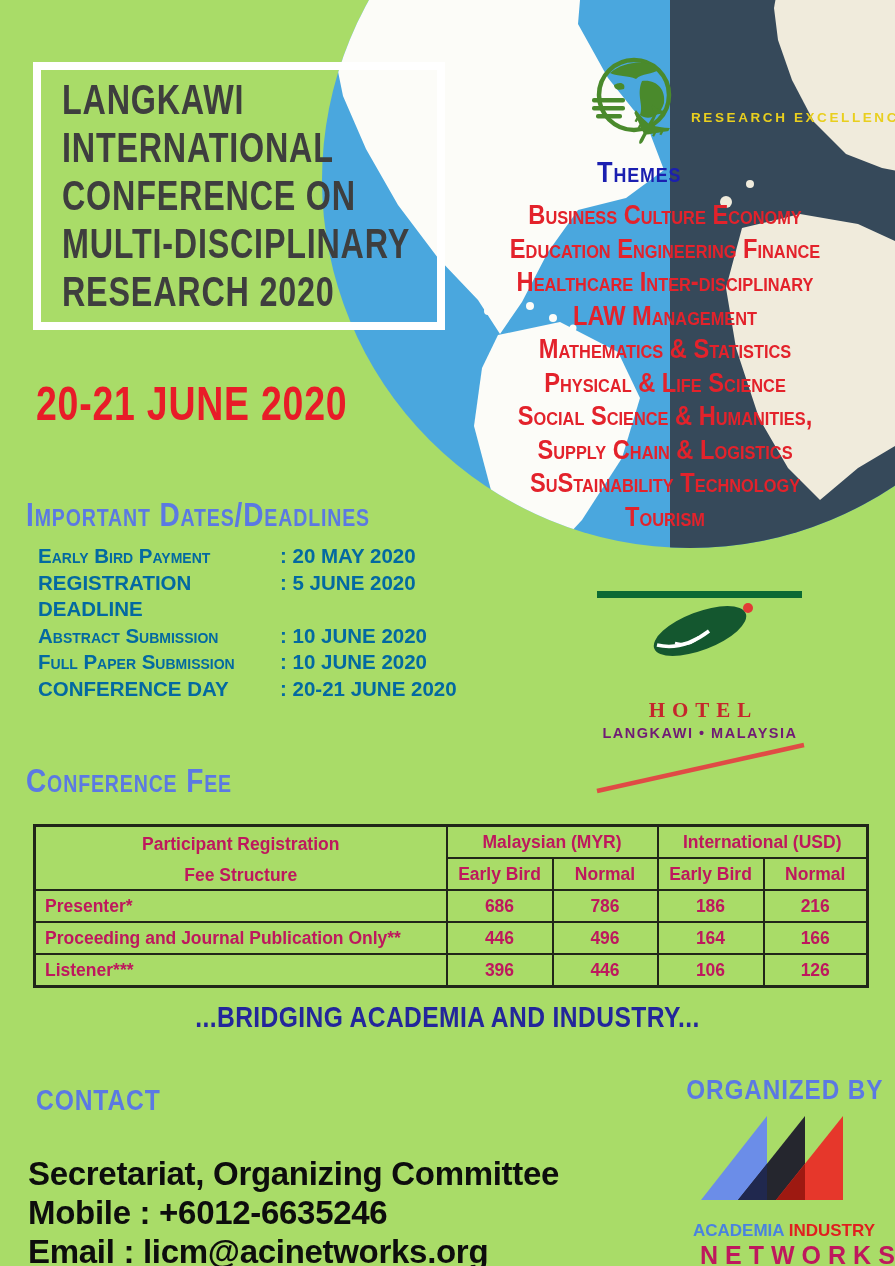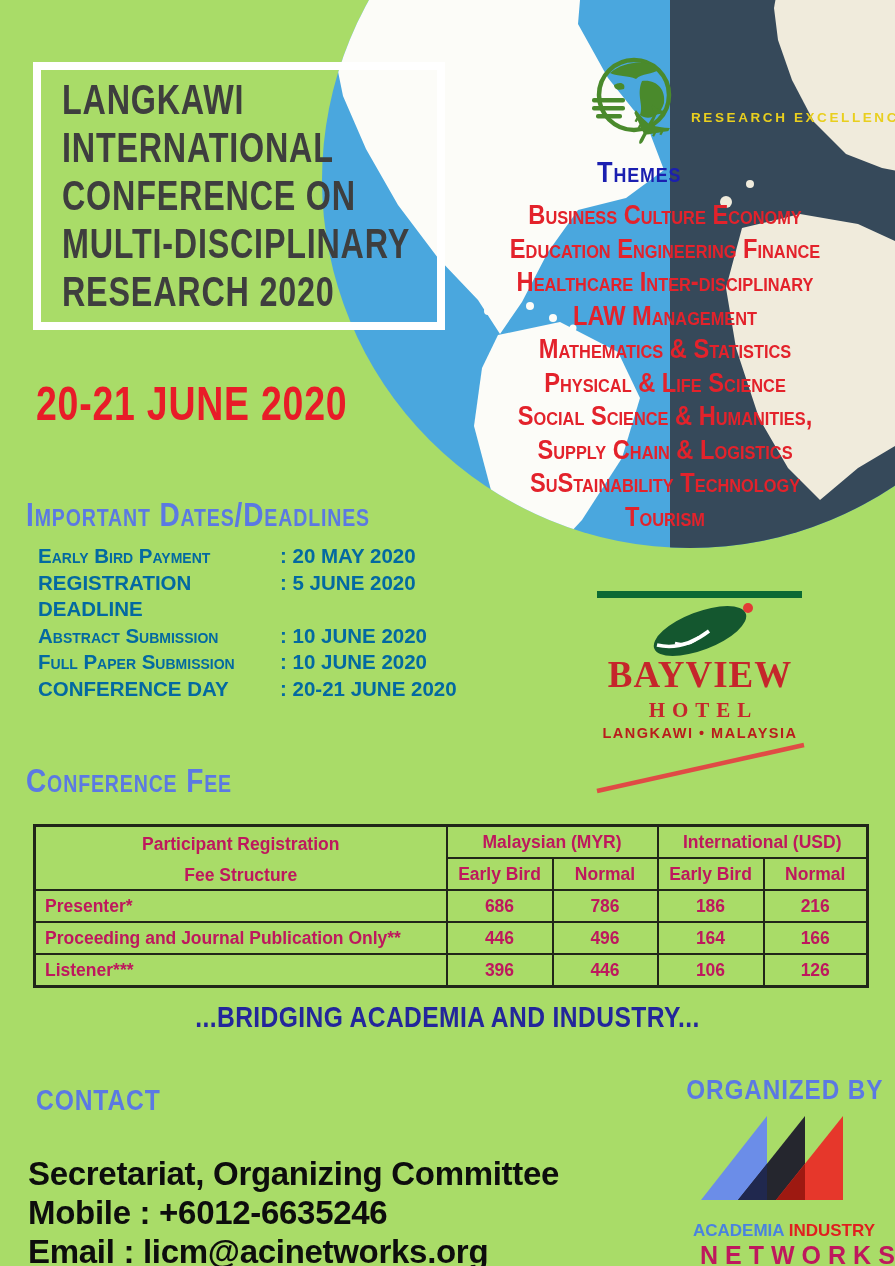--- a/index.html
+++ b/index.html
@@ -50,21 +50,21 @@
   .date-label{width:242px;}
   .date-value{white-space:nowrap;}
   
   .bv-bar{position:absolute;left:597px;top:591px;width:205px;height:7px;background:#0b6a33;}
   .bv-leaf{position:absolute;left:645px;top:599px;}
   .bv-name{position:absolute;left:560px;top:653px;width:280px;text-align:center;
     font-family:"Liberation Serif",serif;font-size:37px;font-weight:700;color:#c5262b;letter-spacing:1px;}
   .bv-hotel{position:absolute;left:560px;top:698px;width:280px;text-align:center;
     font-family:"Liberation Serif",serif;font-size:21px;font-weight:700;color:#c5262b;letter-spacing:7px;text-indent:7px;}
   .bv-loc{position:absolute;left:560px;top:725px;width:280px;text-align:center;
-    font-size:14.5px;font-weight:700;color:#b91c1c;letter-spacing:1.5px;}
+    font-size:14.5px;font-weight:700;color:#701a75;letter-spacing:1.5px;}
   .bv-line{position:absolute;left:595px;top:741px;}
   
   .fee-table{position:absolute;left:33px;top:824px;border-collapse:collapse;
     border:3px solid #212619;table-layout:fixed;}
   .fee-table td{border:2.5px solid #212619;color:#be185d;font-weight:800;font-size:17.5px;
     text-align:center;padding:0;height:30px;}
   .fee-table td.rowlabel{text-align:left;padding-left:9px;}
   .fee-table .hdr1{margin:4px 0 10px 0;}
   
   .bridging{position:absolute;left:0;top:1000px;width:895px;text-align:center;font-size:30px;
@@ -170,21 +170,20 @@
 
   <div class="bv-bar"></div>
   <div class="bv-leaf">
     <svg width="115" height="64" viewBox="0 0 115 64">
       <ellipse cx="55" cy="32" rx="49" ry="19" transform="rotate(-21 55 32)" fill="#14572f"></ellipse>
       <path d="M 12,46 Q 38,52 64,32" stroke="#ffffff" stroke-width="3.5" fill="none"></path>
       <path d="M 30,44 q 14,4 24,-6" stroke="#ffffff" stroke-width="2.5" fill="none"></path>
       <circle cx="103" cy="9" r="5" fill="#e23a36"></circle>
     </svg>
   </div>
-  <div class="bv-name">BAYVIEW</div>
   <div class="bv-hotel">HOTEL</div>
   <div class="bv-loc">LANGKAWI • MALAYSIA</div>
   <div class="bv-line">
     <svg width="212" height="54" viewBox="0 0 212 54">
       <line x1="2" y1="50" x2="209" y2="4" stroke="#e04b45" stroke-width="4.5"></line>
     </svg>
   </div>
 
   <div class="sec-heading fee-heading">Conference Fee</div>
   <table class="fee-table">

